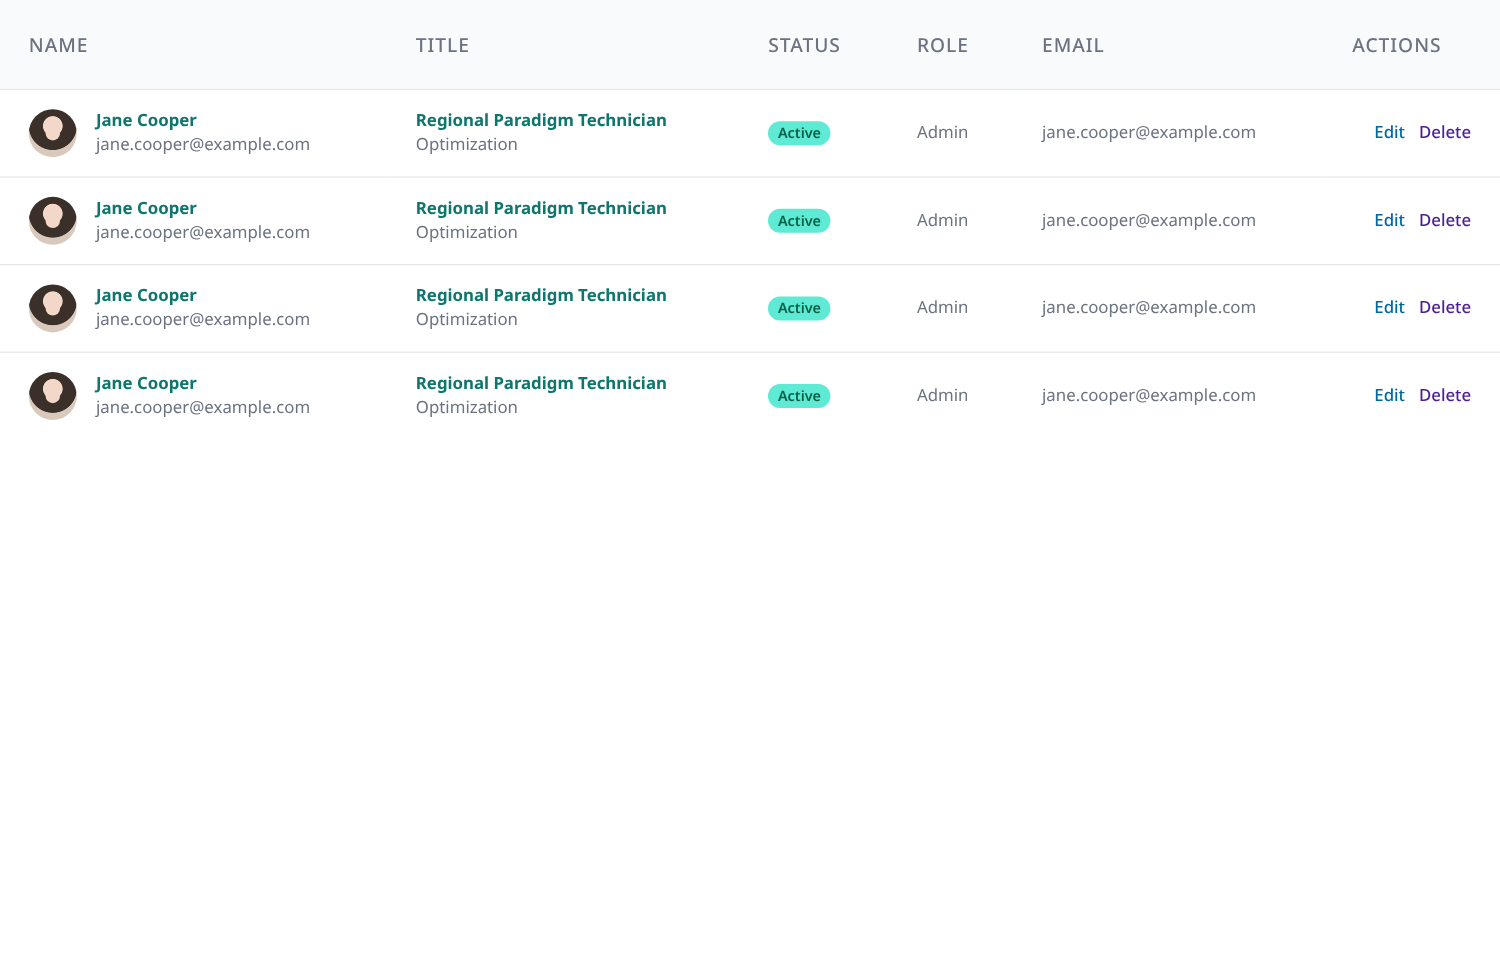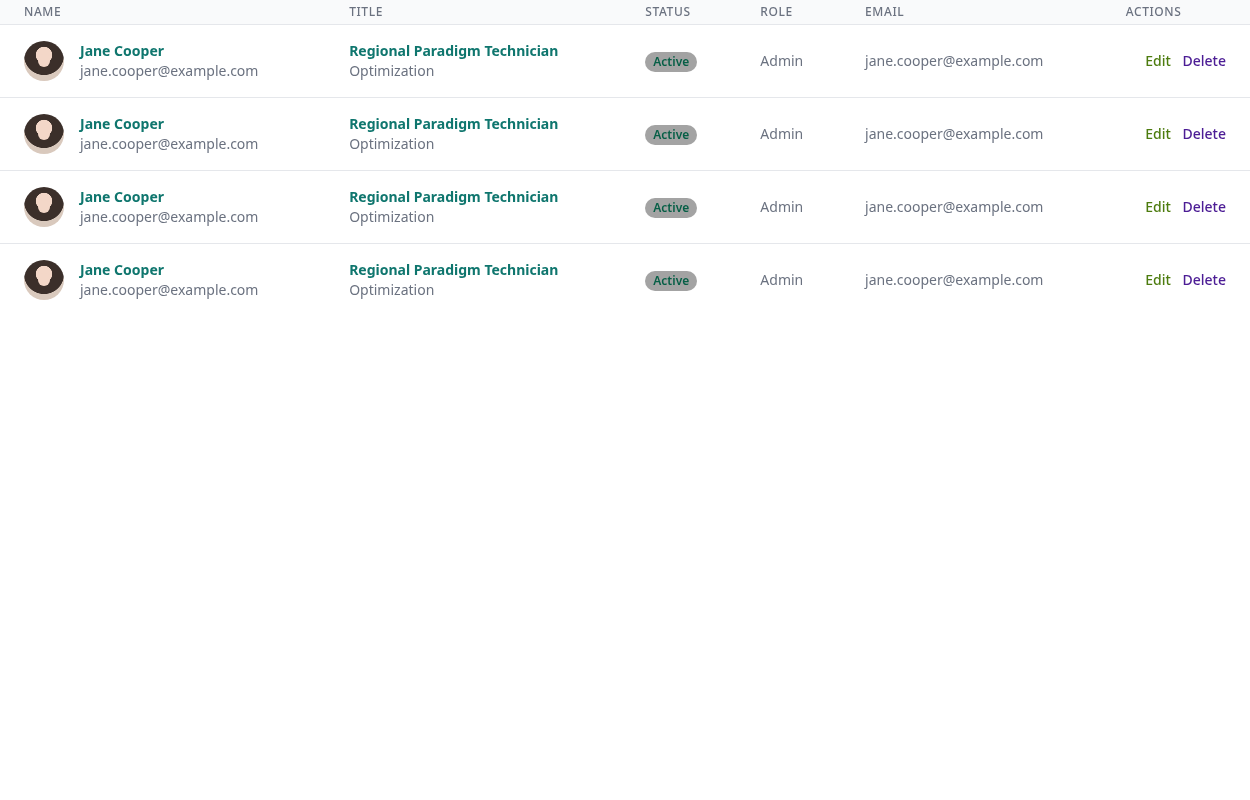--- a/index.html
+++ b/index.html
@@ -16,27 +16,27 @@
     table {
       width: 100%;
       border-collapse: collapse;
       min-width: 100%;
     }
     thead {
       background-color: #f9fafb;
     }
     th {
       text-align: left;
-      font-size: 12px;
+      font-size: 16px;
       line-height: 16px;
       font-weight: 500;
       letter-spacing: 0.05em;
       text-transform: uppercase;
       color: #6b7280;
-      padding: 4px 24px;
+      padding: 29px 24px;
     }
     th.actions-head {
       text-align: left;
     }
     tbody tr {
       background: #ffffff;
       border-top: 1px solid #e5e7eb;
     }
     td {
       padding: 16px 24px;
@@ -83,30 +83,30 @@
       color: #6b7280;
     }
     .status-badge {
       display: inline-flex;
       align-items: center;
       padding: 2px 8px;
       font-size: 12px;
       line-height: 16px;
       font-weight: 600;
       border-radius: 9999px;
-      background-color: #a3a3a3;
+      background-color: #5eead4;
       color: #065f46;
     }
     .role-text,
     .email-text {
       color: #6b7280;
       margin-top: 21px;
     }
     a.edit-link {
-      color: #4d7c0f;
+      color: #0369a1;
       text-decoration: none;
       cursor: pointer;
     }
     a.delete-link {
       color: #4c1d95;
       text-decoration: none;
       margin-left: 8px;
       cursor: pointer;
     }
   </style>

